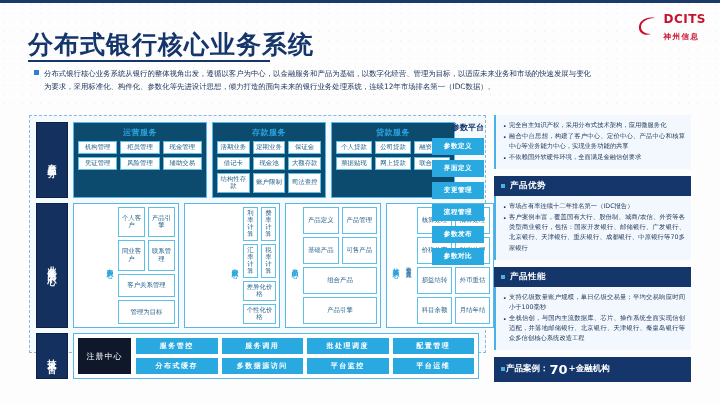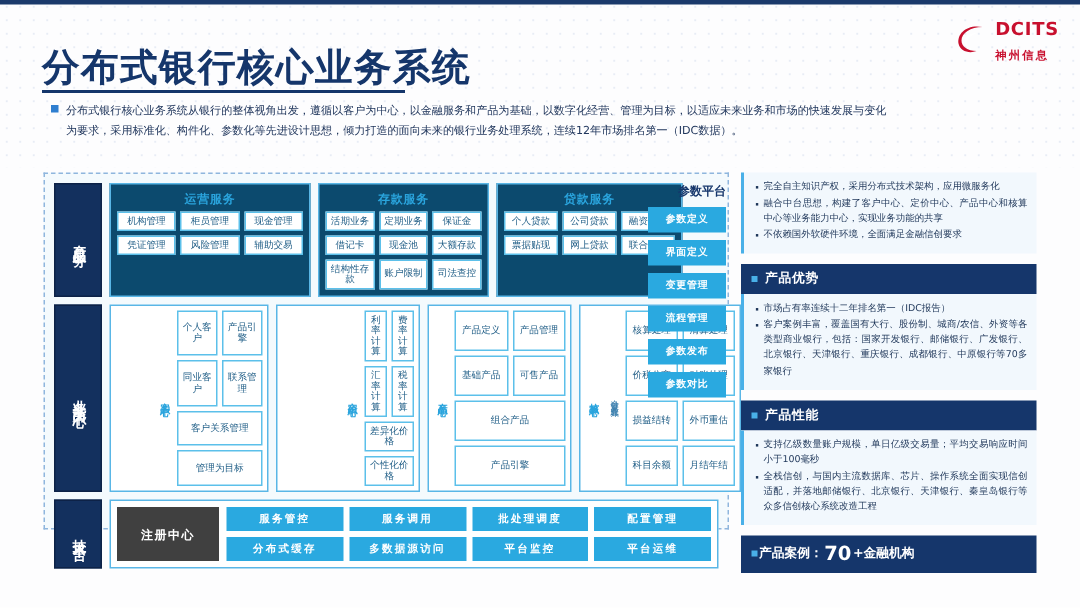--- a/index.html
+++ b/index.html
@@ -110,21 +110,21 @@
   .center-grid .wide { grid-column: span 2; }
 
   .c-customer { width: 106px; padding-left: 30px; }
   .c-pricing  { width: 96px; padding-left: 44px; }
   .c-product  { width: 96px; }
   .c-account  { width: 108px; }
 
   
   .tech { flex: 1; background: #ffffff; border: 1px solid #59b6e6; display: flex; gap: 5px; padding: 4px; }
   .tech-reg {
-    width: 68px; background: #404040; color: #ffffff; font-size: 8px; font-weight: bold;
+    width: 53px; background: #0f172a; color: #ffffff; font-size: 8px; font-weight: normal;
     display: flex; align-items: center; justify-content: center; letter-spacing: 1px;
   }
   .tech-grid { flex: 1; display: grid; grid-template-columns: repeat(4, 1fr); gap: 4px; }
   .tech-cell {
     background: #2aa9e0; color: #ffffff; font-size: 7px; font-weight: bold;
     display: flex; align-items: center; justify-content: center;
     letter-spacing: 1.5px; min-height: 16px;
   }
 
   

